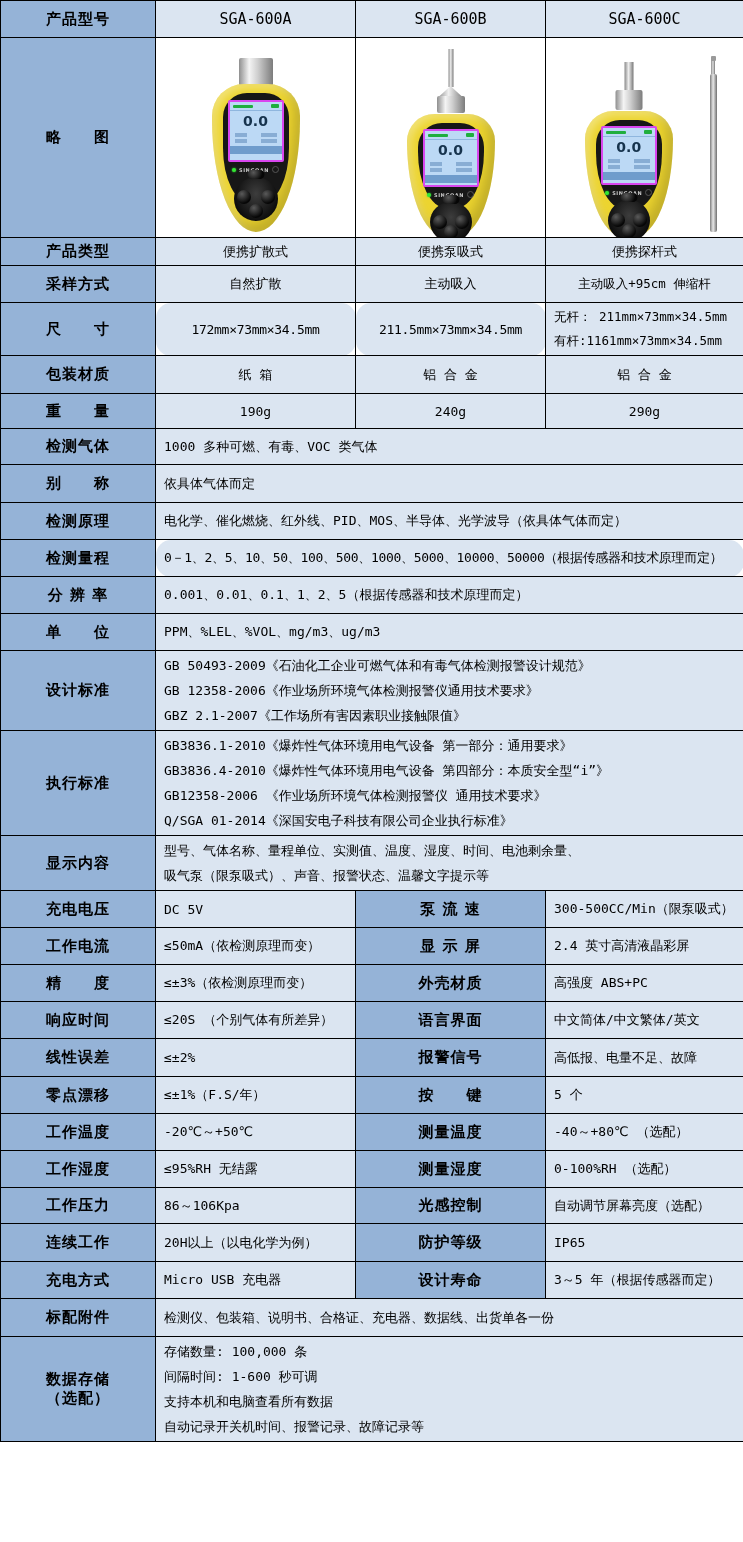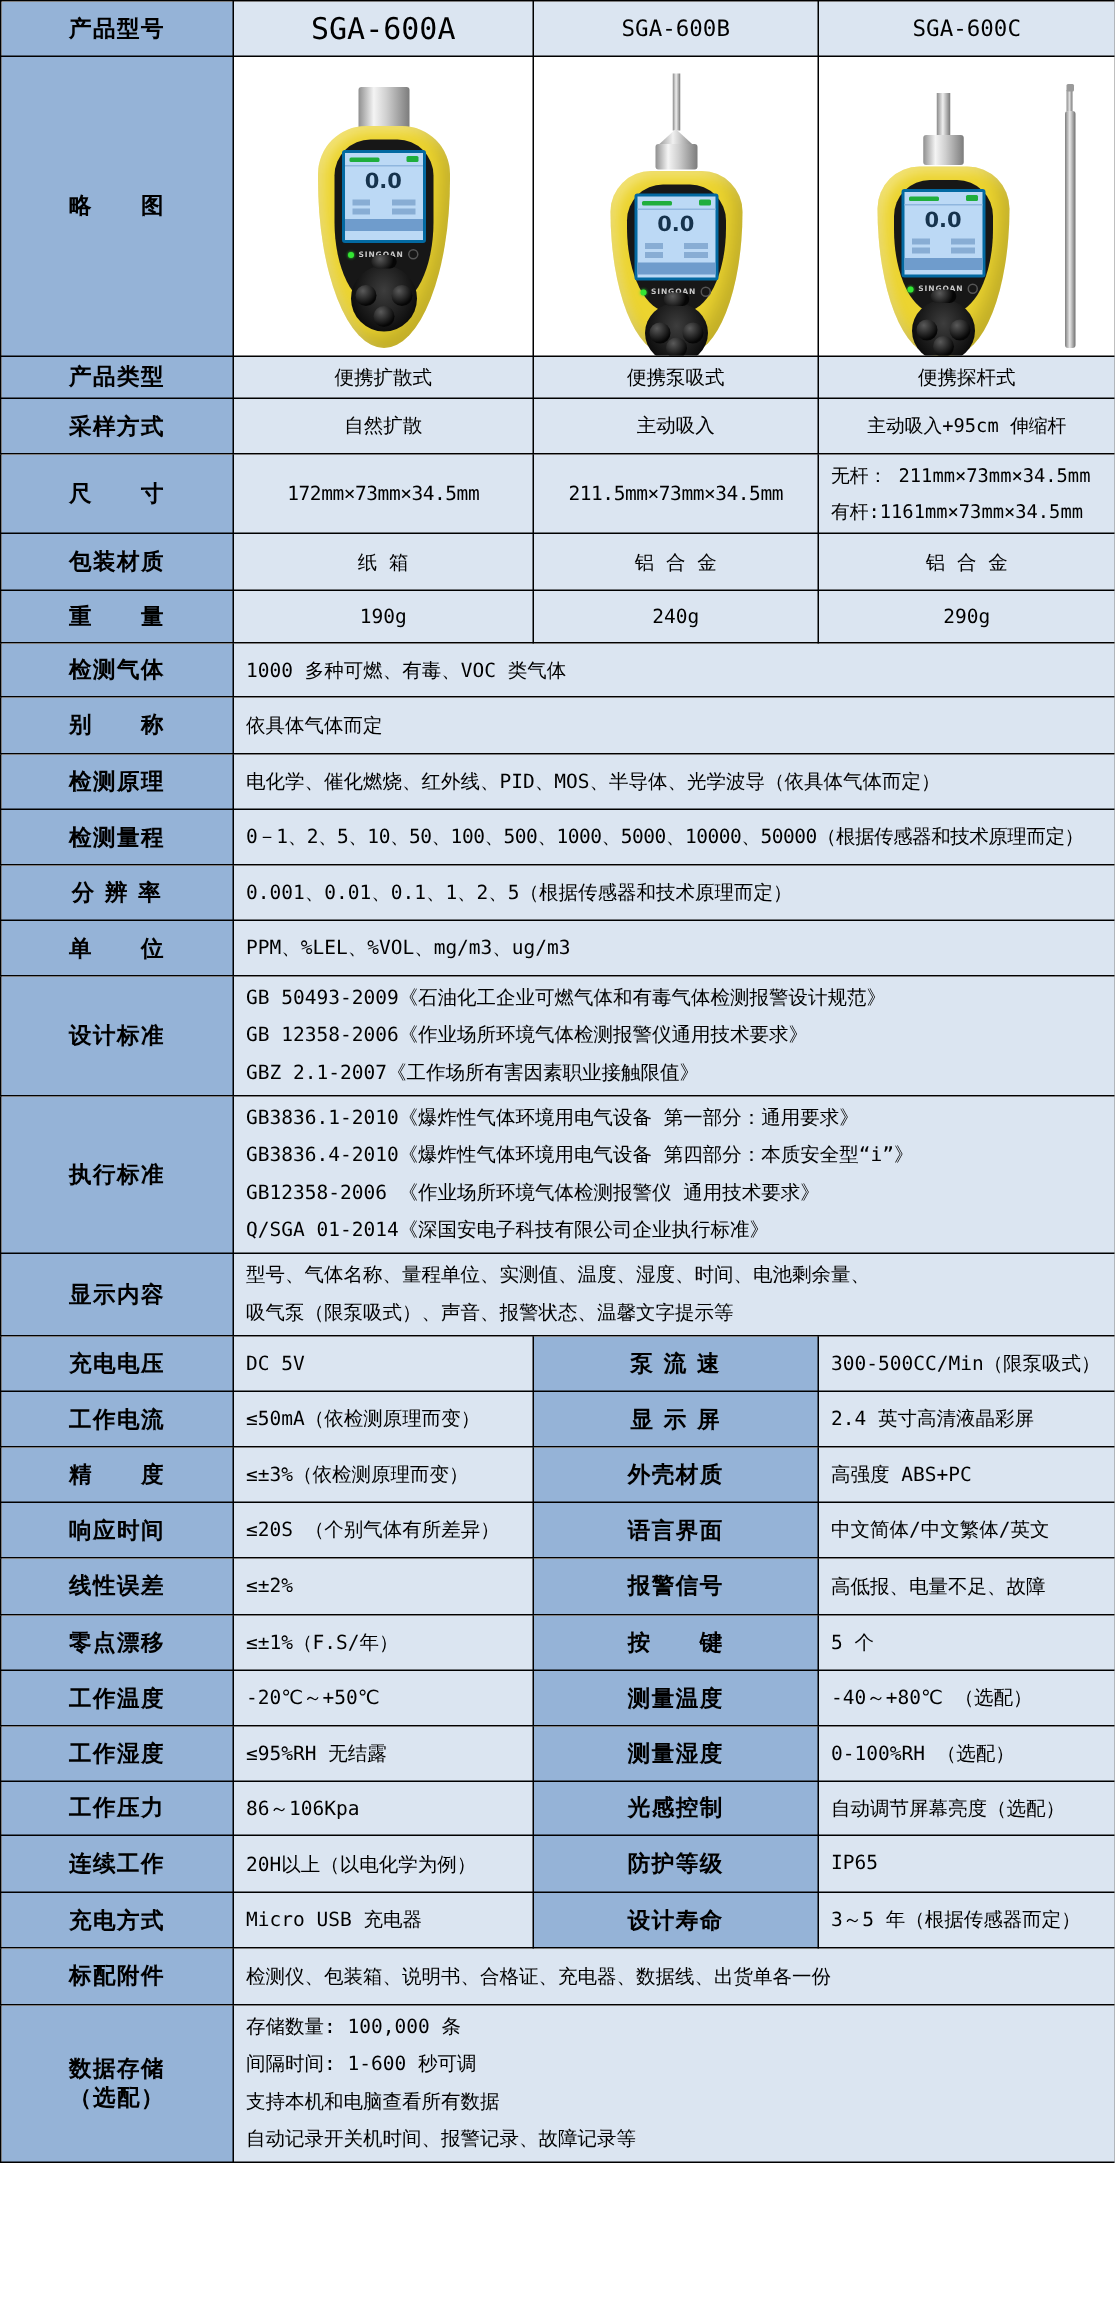--- a/index.html
+++ b/index.html
@@ -4,34 +4,34 @@
 <style>
   html,body{margin:0;padding:0;background:#fff;}
   body{width:743px;font-family:"DejaVu Sans",sans-serif;color:#000;}
   table.spec{width:743px;table-layout:fixed;border-collapse:collapse;}
   table.spec td{border:1px solid #000;overflow:hidden;vertical-align:middle;}
   td.l{background:#95b3d7;font-weight:bold;text-align:center;font-size:15px;letter-spacing:1px;}
   td.v{background:#dbe5f1;font-size:13px;padding:2px 8px;font-family:"DejaVu Sans Mono","DejaVu Sans",monospace;}
   td.vc{text-align:center;padding:2px 3px;}
   td.photo{background:#fff;padding:0;}
   .line{line-height:25px;}
-  .tight{font-size:12px;letter-spacing:-0.3px;}
+  .tight{font-size:12px;letter-spacing:-0.3px;border-radius:15px;}
   .dim2{line-height:24px;font-size:12.5px;}
 
   
   .device{position:relative;width:100%;height:199px;}
   .cap{position:absolute;left:50%;transform:translateX(-50%);top:20px;width:34px;height:28px;
        background:linear-gradient(90deg,#8f8f8f,#f4f4f4 30%,#cfcfcf 55%,#7c7c7c);border-radius:2px;}
   .probe-rod,.probe-cone,.tele-rod{display:none;}
   .body{position:absolute;left:50%;transform:translateX(-50%);top:46px;width:88px;height:148px;
         background:#ecd42f;border-radius:32px 32px 44px 44px / 32px 32px 112px 112px;
         box-shadow:inset -6px -8px 12px rgba(0,0,0,0.18), inset 4px 4px 8px rgba(255,255,255,0.35);}
   .panel{position:absolute;top:9px;left:11px;right:11px;bottom:28px;background:#171717;
          border-radius:24px 24px 28px 28px / 24px 24px 56px 56px;}
-  .screen{margin:7px auto 0;width:52px;height:58px;background:#bcd9f5;border:2px solid #0369a1;border-radius:2px;}
+  .screen{margin:7px auto 0;width:52px;height:58px;background:#bcd9f5;border:2px solid #d946ef;border-radius:2px;}
   .scr-top{height:8px;display:flex;align-items:center;justify-content:space-between;padding:0 3px;
            border-bottom:1px solid #8fb6de;}
   .scr-title{width:20px;height:3px;background:#1fae3d;border-radius:1px;}
   .scr-batt{width:8px;height:4px;background:#1fae3d;border-radius:1px;}
   .scr-val{font-weight:bold;font-size:14px;line-height:20px;text-align:center;color:#16334d;
            font-family:"DejaVu Sans",sans-serif;}
   .scr-row{height:4px;margin:2px 5px 0;background:linear-gradient(90deg,#88add4 28%,transparent 28%,transparent 62%,#88add4 62%);}
   .scr-bot{height:8px;margin-top:3px;background:#6f9ccc;}
   .brandline{display:flex;align-items:center;justify-content:center;gap:3px;margin-top:4px;height:7px;}
   .led{width:4px;height:4px;border-radius:50%;background:#33e633;box-shadow:0 0 2px #33e633;}
@@ -75,21 +75,21 @@
   <colgroup>
       <col style="width:155px">
       <col style="width:200px">
       <col style="width:190px">
       <col style="width:198px">
     </colgroup>
 
   <tbody>
       <tr style="height:37px">
     <td class="l">产品型号</td>
-    <td class="v vc" style="font-size:20px">SGA-600A</td>
+    <td class="v vc" style="font-size:15px">SGA-600A</td>
     <td class="v vc" style="font-size:15px">SGA-600B</td>
     <td class="v vc" style="font-size:15px">SGA-600C</td>
   </tr>
 
   <tr style="height:200px">
     <td class="l">略　　图</td>
     <td class="photo">
       <div class="device devA">
         <div class="cap"></div>
         <div class="body">

